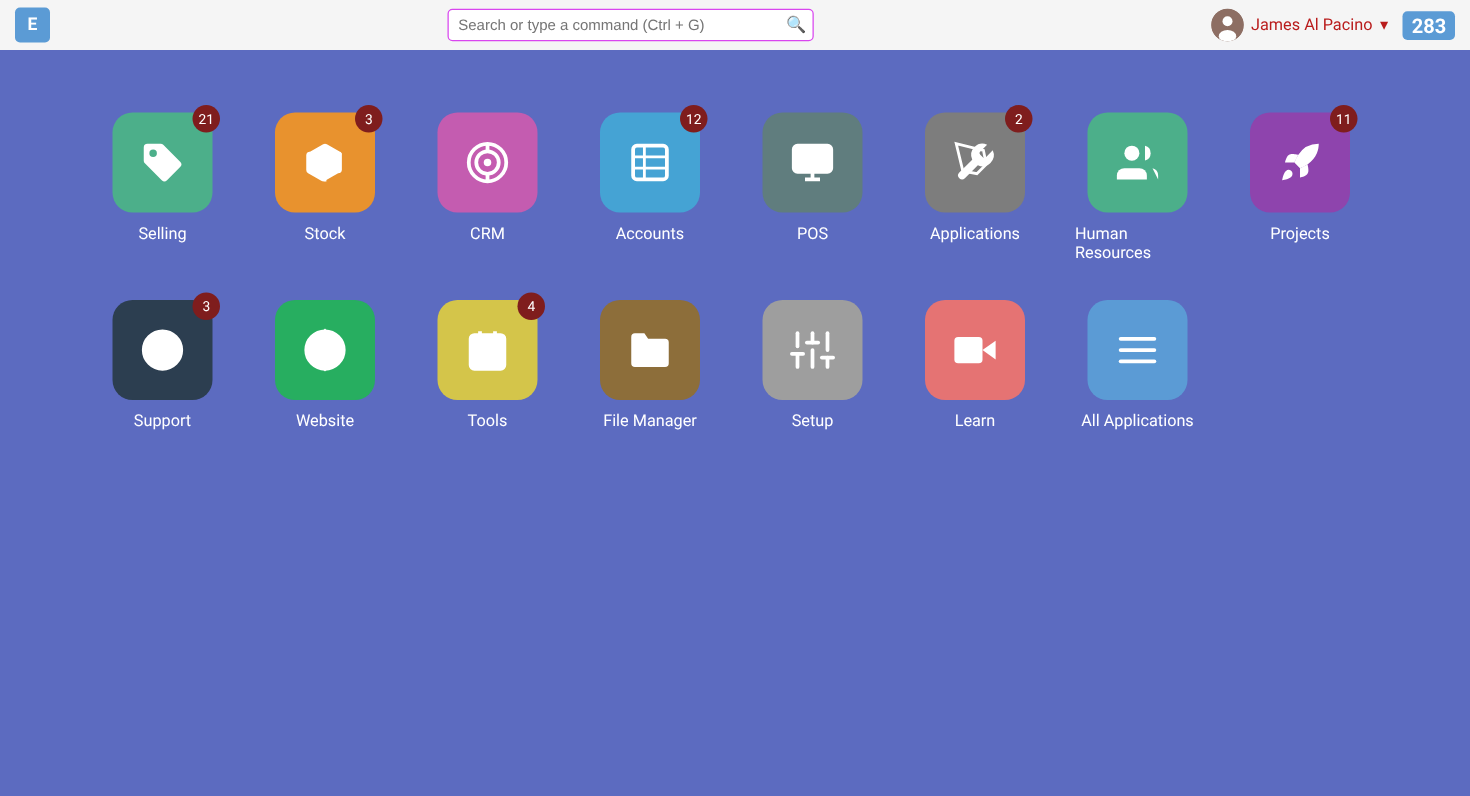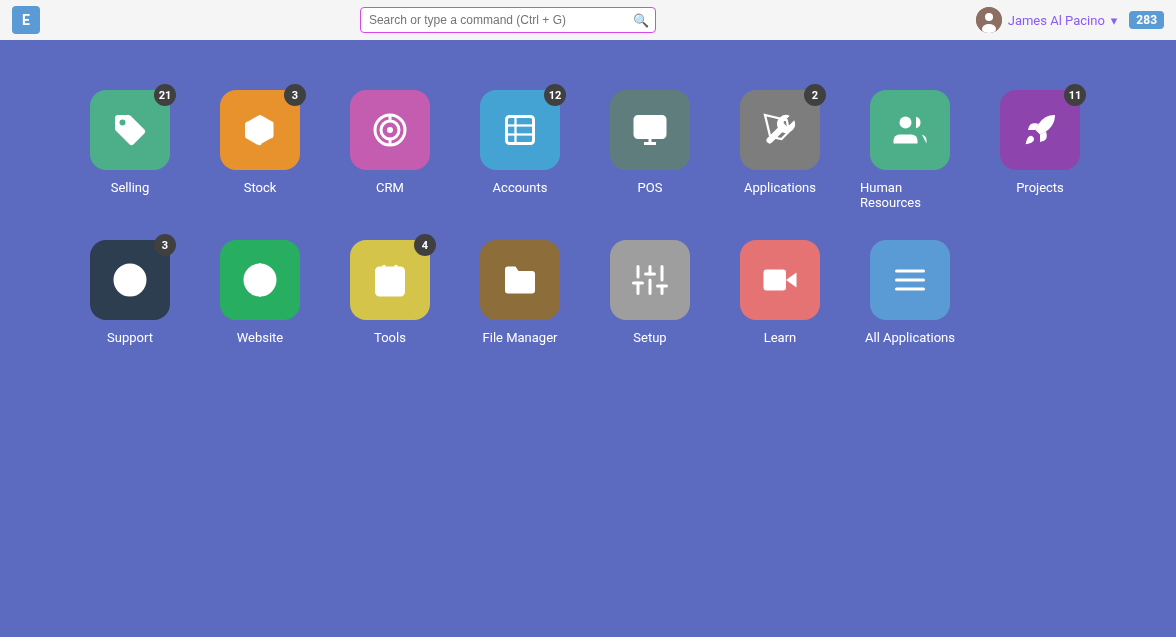--- a/index.html
+++ b/index.html
@@ -57,42 +57,42 @@
       transform: translateY(-50%);
       color: #999;
       font-size: 13px;
     }
     .header-spacer { flex: 1; }
     .header-user {
       display: flex;
       align-items: center;
       gap: 6px;
       font-size: 13px;
-      color: #8b5cf6;
+      color: #b91c1c;
       cursor: pointer;
     }
     .header-avatar {
       width: 26px;
       height: 26px;
       border-radius: 50%;
       background: #8d6e63;
       overflow: hidden;
       display: flex;
       align-items: center;
       justify-content: center;
       color: white;
       font-size: 11px;
       font-weight: bold;
     }
     .header-badge {
       background: #5b9bd5;
       color: white;
       border-radius: 4px;
       padding: 2px 7px;
-      font-size: 12px;
+      font-size: 16px;
       font-weight: bold;
     }
 
     
     .main {
       padding: 50px 80px 30px;
       display: flex;
       flex-direction: column;
       gap: 30px;
     }
@@ -124,27 +124,27 @@
     }
     .app-icon svg {
       width: 36px;
       height: 36px;
       fill: white;
     }
     .app-badge {
       position: absolute;
       top: -6px;
       right: -6px;
-      background: #404040;
+      background: #7f1d1d;
       color: white;
       border-radius: 50%;
       width: 22px;
       height: 22px;
       font-size: 11px;
-      font-weight: bold;
+      font-weight: normal;
       display: flex;
       align-items: center;
       justify-content: center;
     }
     .app-label {
       color: white;
       font-size: 13px;
       font-weight: 400;
     }
 

